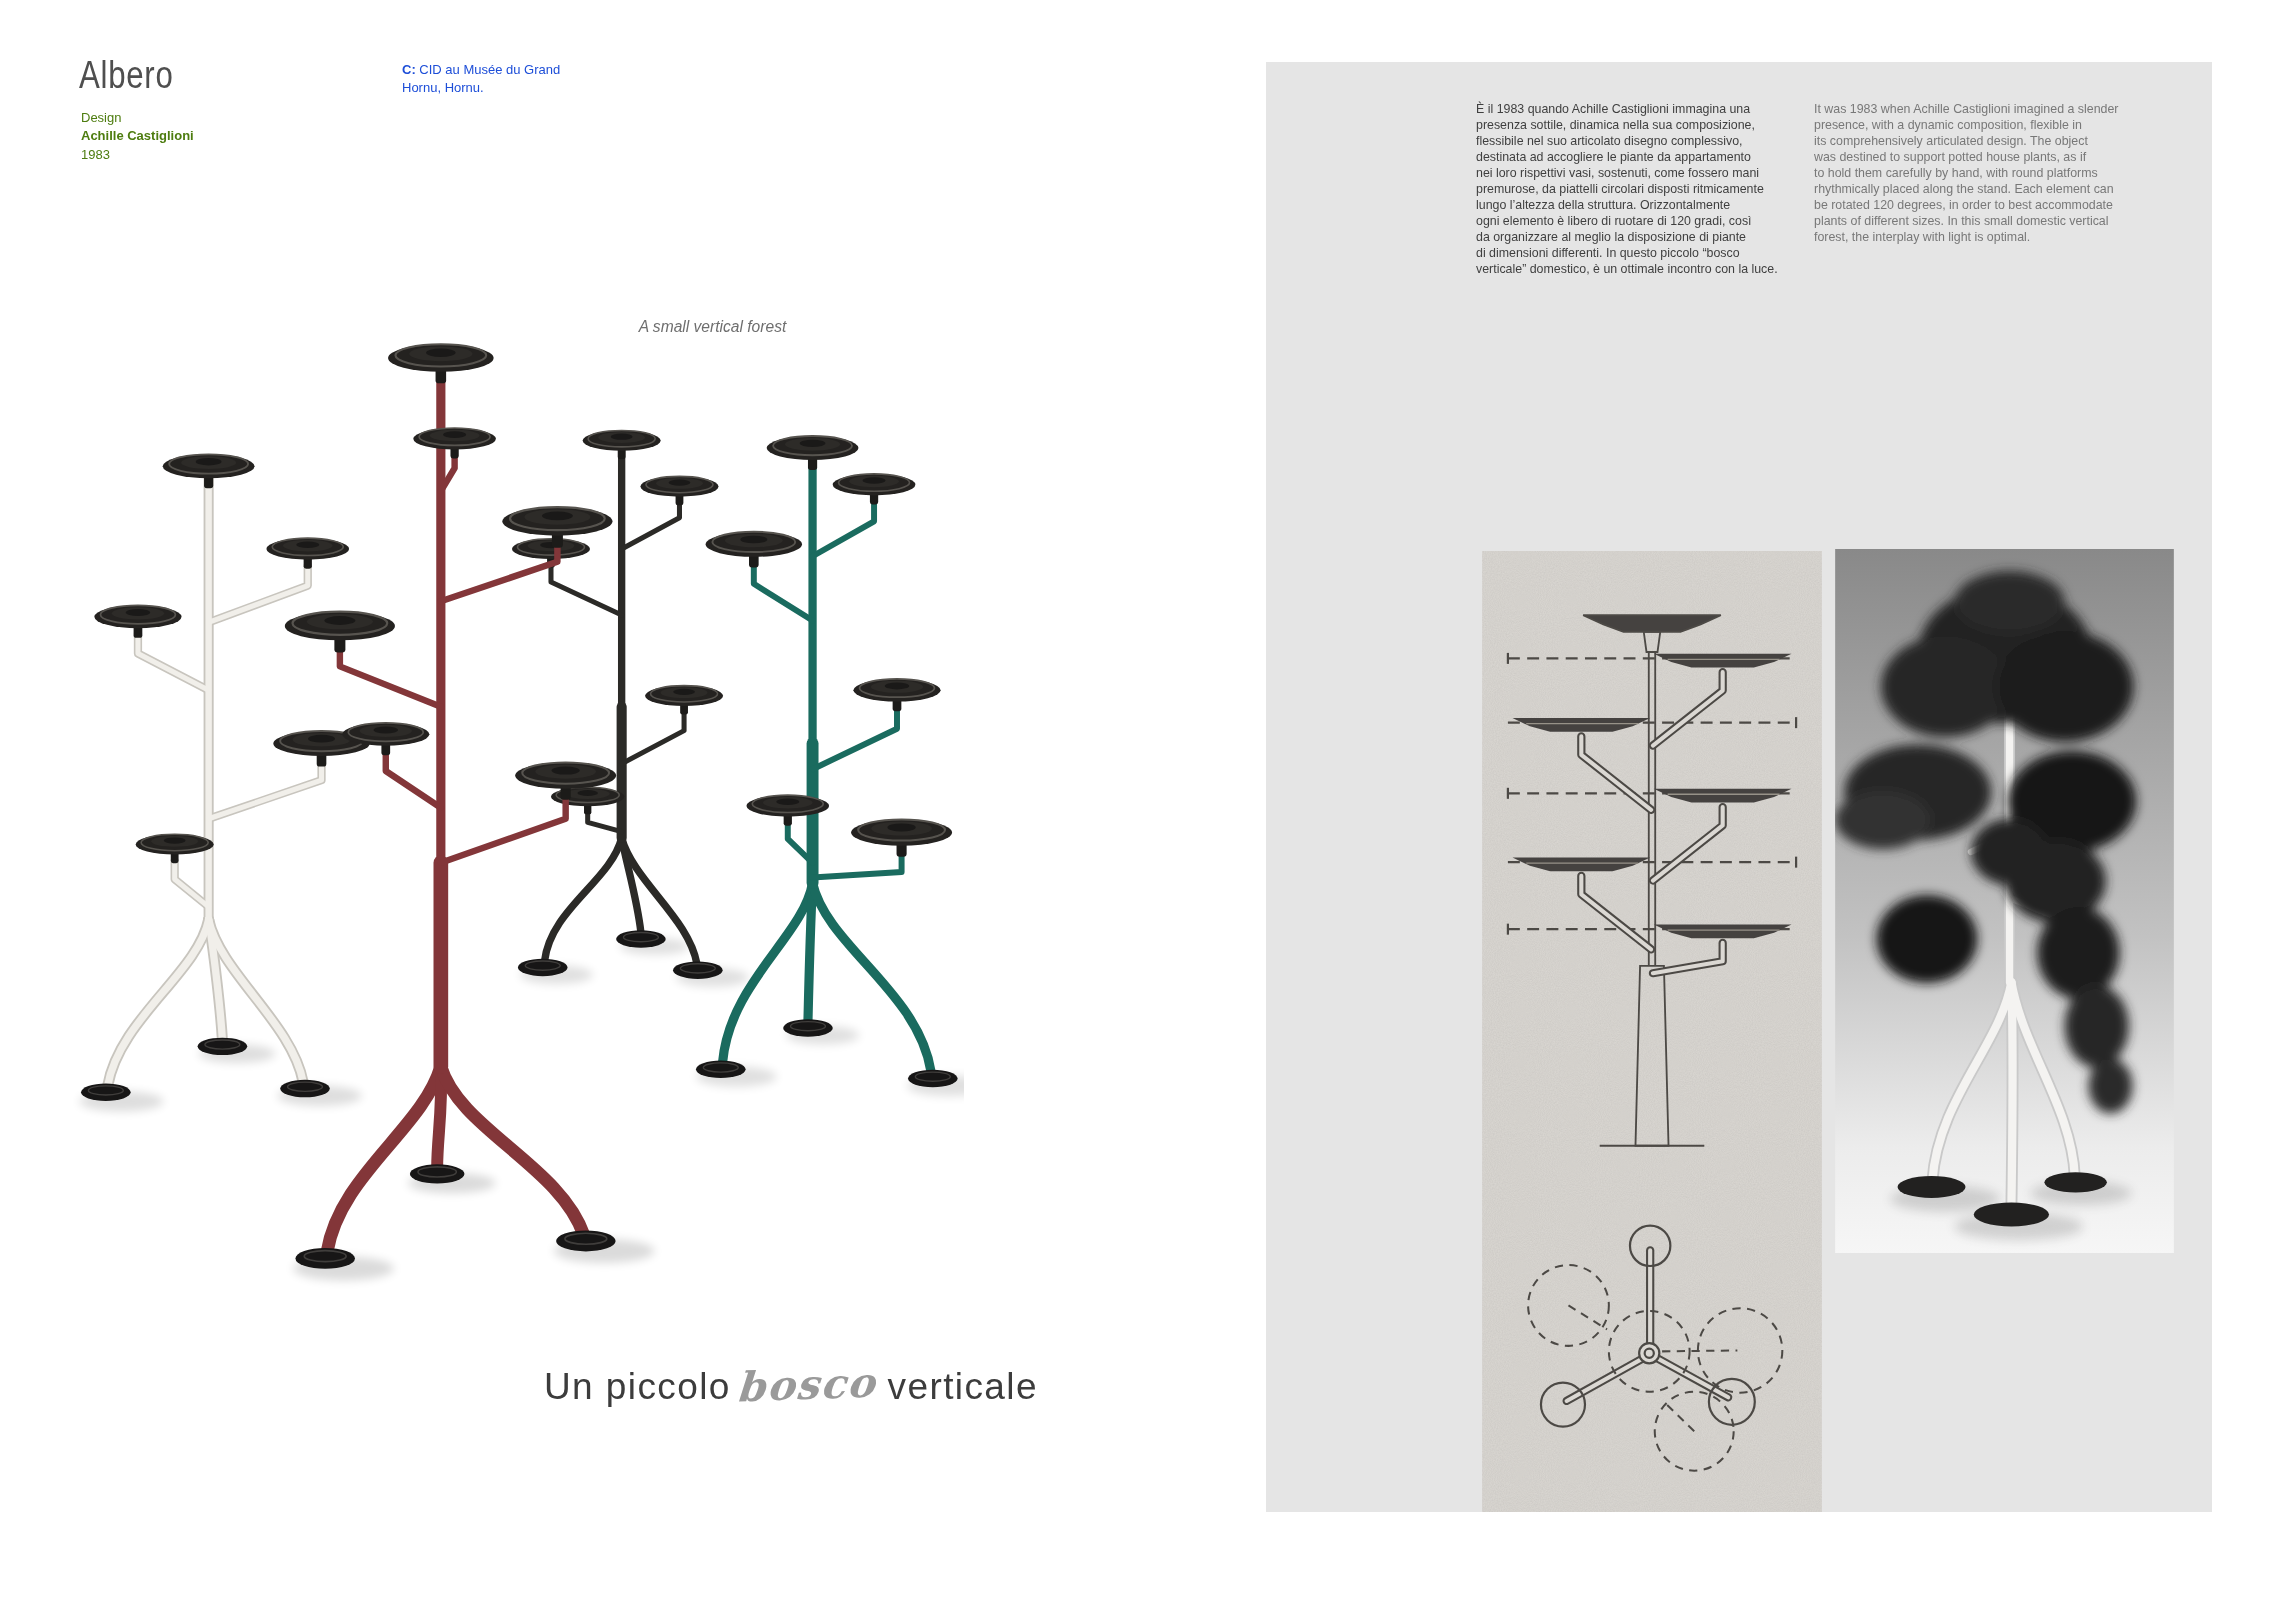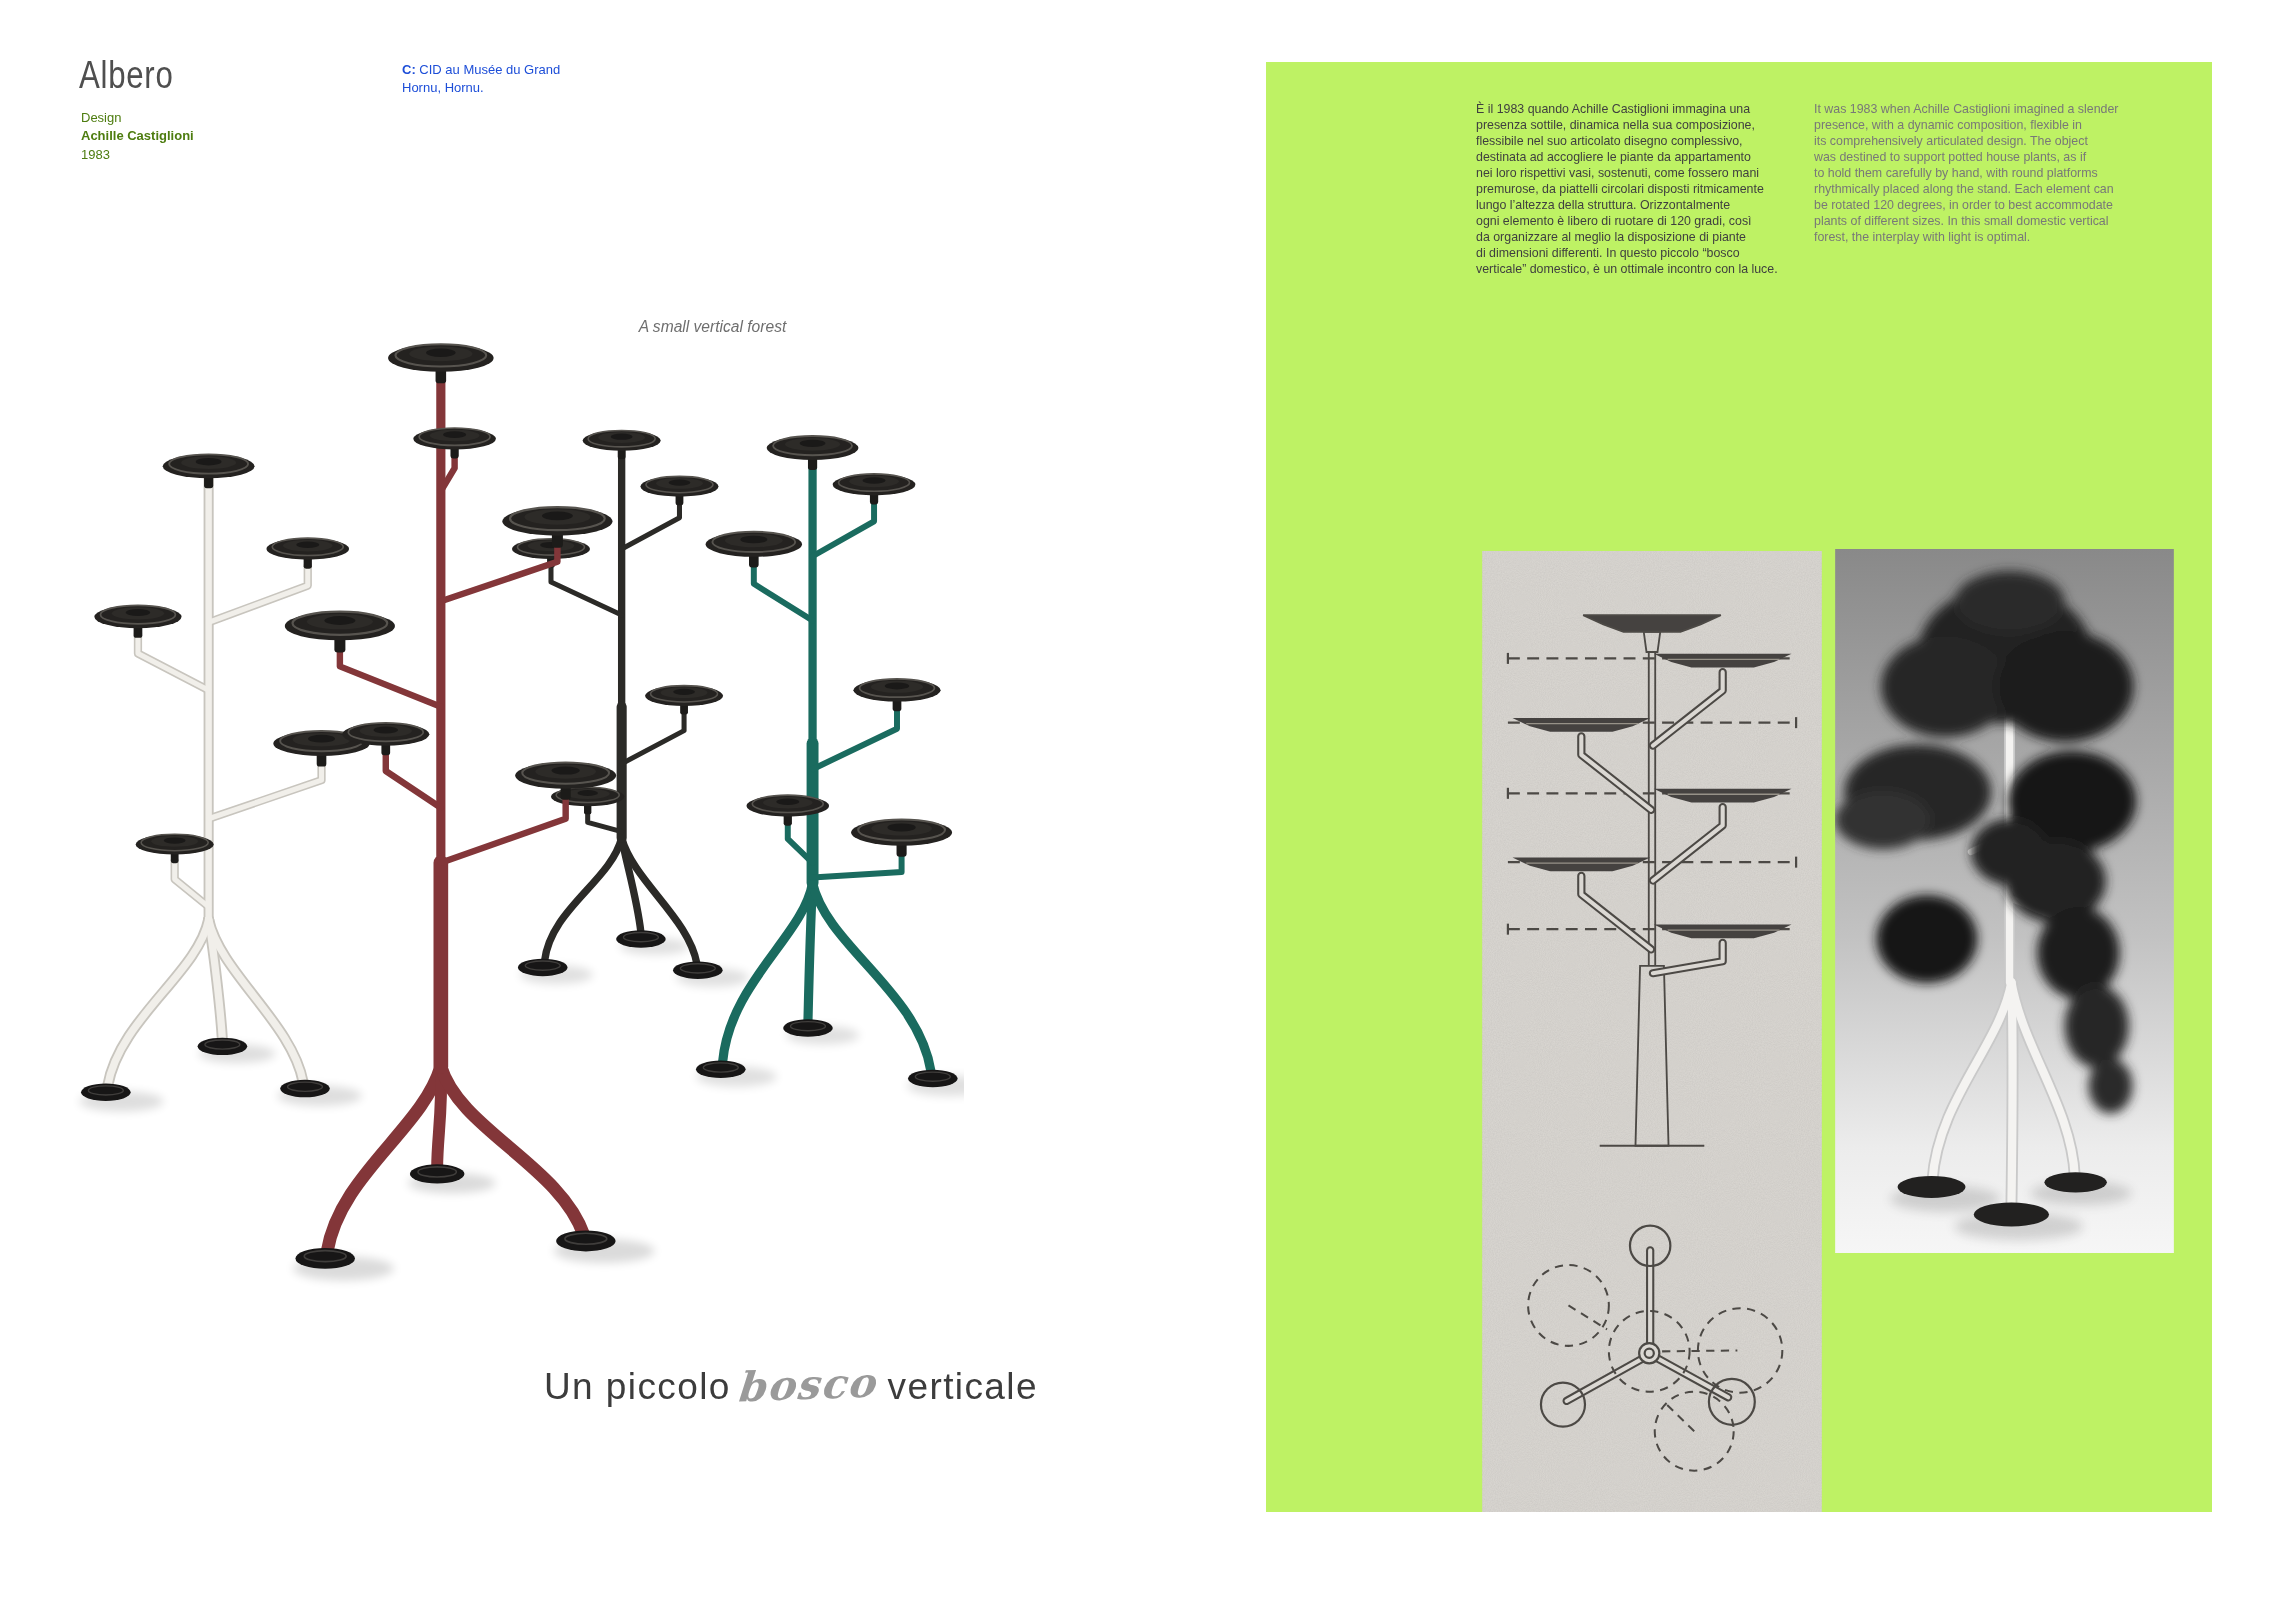--- a/index.html
+++ b/index.html
@@ -19,21 +19,21 @@
   .tagline{left:544px;top:1361px;width:643px;font-size:37px;font-weight:300;color:#3c3c3c;
            letter-spacing:1.4px;white-space:nowrap;}
   .tagline .script{display:inline-block;font-family:"DejaVu Serif",serif;font-style:italic;
            font-weight:bold;font-size:41px;color:#9a9a9a;transform:skewX(-9deg) rotate(-2deg);
            margin:0 9.2px;}
   
   .footer-left{left:81px;top:1553px;font-size:19px;font-weight:bold;color:#111;}
   .footer-right{left:1745px;top:1553px;width:468px;text-align:right;font-size:13px;color:#8f8f8f;}
   .footer-right .pagenum{font-weight:bold;color:#111;margin-left:22px;text-align:center;}
   
-  .panel{left:1266px;top:62px;width:946px;height:1450px;background:#bef264;}
+  .panel{left:1266px;top:62px;width:946px;height:1450px;background:#e5e5e5;}
   .col-text{position:absolute;top:39px;width:354px;font-size:12.4px;line-height:16px;
             white-space:pre-line;}
   .col-it{left:210px;color:#3f3f3f;}
   .col-en{left:548px;color:#787878;}
   .drawing{position:absolute;left:216px;top:489px;width:340px;height:961px;}
   .plantphoto{position:absolute;left:569px;top:487px;width:339px;height:704px;}
   svg{display:block;}
 </style>
 </head>
 <body>

